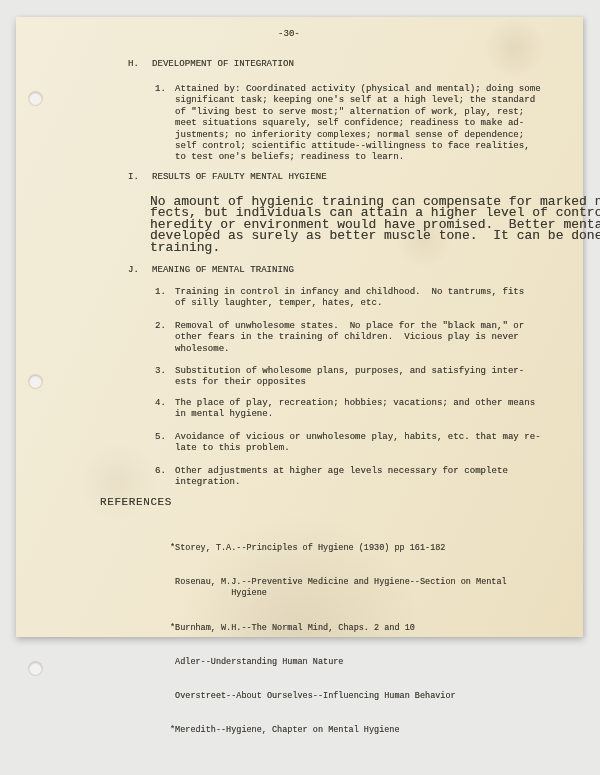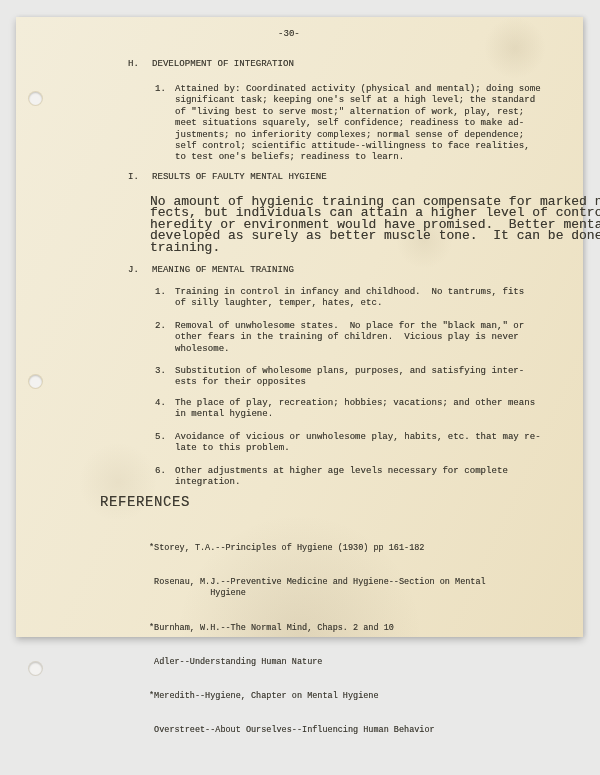--- a/index.html
+++ b/index.html
@@ -35,23 +35,23 @@
     line-height:11.4px;
     white-space:pre;
   }
   .block{position:absolute;}
   .page-num{font-size:9.1px;}
   .sec{display:flex;font-size:9.1px;left:112px;}
   .sec-letter{width:24px;flex:none;}
   .item{display:flex;font-size:9.1px;left:139px;}
   .item-num{width:20px;flex:none;}
   .para{font-size:13px;left:134px;}
-  .refs-heading{font-size:14px;left:84px;letter-spacing:0.6px;}
+  .refs-heading{font-size:11px;left:84px;letter-spacing:0.6px;}
   .refs{left:133px;font-size:8.5px;}
-  .refs .ref-entry{white-space:pre;}
+  .refs .ref-entry{white-space:pre;margin-left:21px;}
 </style>
 </head>
 <body>
 
 <div class="paper">
   <div class="texture"></div>
 
   <div class="hole" style="top:75px"></div>
   <div class="hole" style="top:358px"></div>
   <div class="hole" style="top:645px"></div>
@@ -120,22 +120,22 @@
   </div>
 
   <div class="block txt refs-heading" style="top:480px">REFERENCES</div>
 
   <div class="block txt refs" style="top:503px">
     <div class="ref-entry">*Storey, T.A.--Principles of Hygiene (1930) pp 161-182</div>
     <div class="ref-entry"> Rosenau, M.J.--Preventive Medicine and Hygiene--Section on Mental
             Hygiene</div>
     <div class="ref-entry">*Burnham, W.H.--The Normal Mind, Chaps. 2 and 10</div>
     <div class="ref-entry"> Adler--Understanding Human Nature</div>
+    <div class="ref-entry"> Overstreet--About Ourselves--Influencing Human Behavior</div>
     <div class="ref-entry">*Meredith--Hygiene, Chapter on Mental Hygiene</div>
-    <div class="ref-entry"> Overstreet--About Ourselves--Influencing Human Behavior</div>
     
     
     
     
     
     
     
   </div>
 </div>
 

